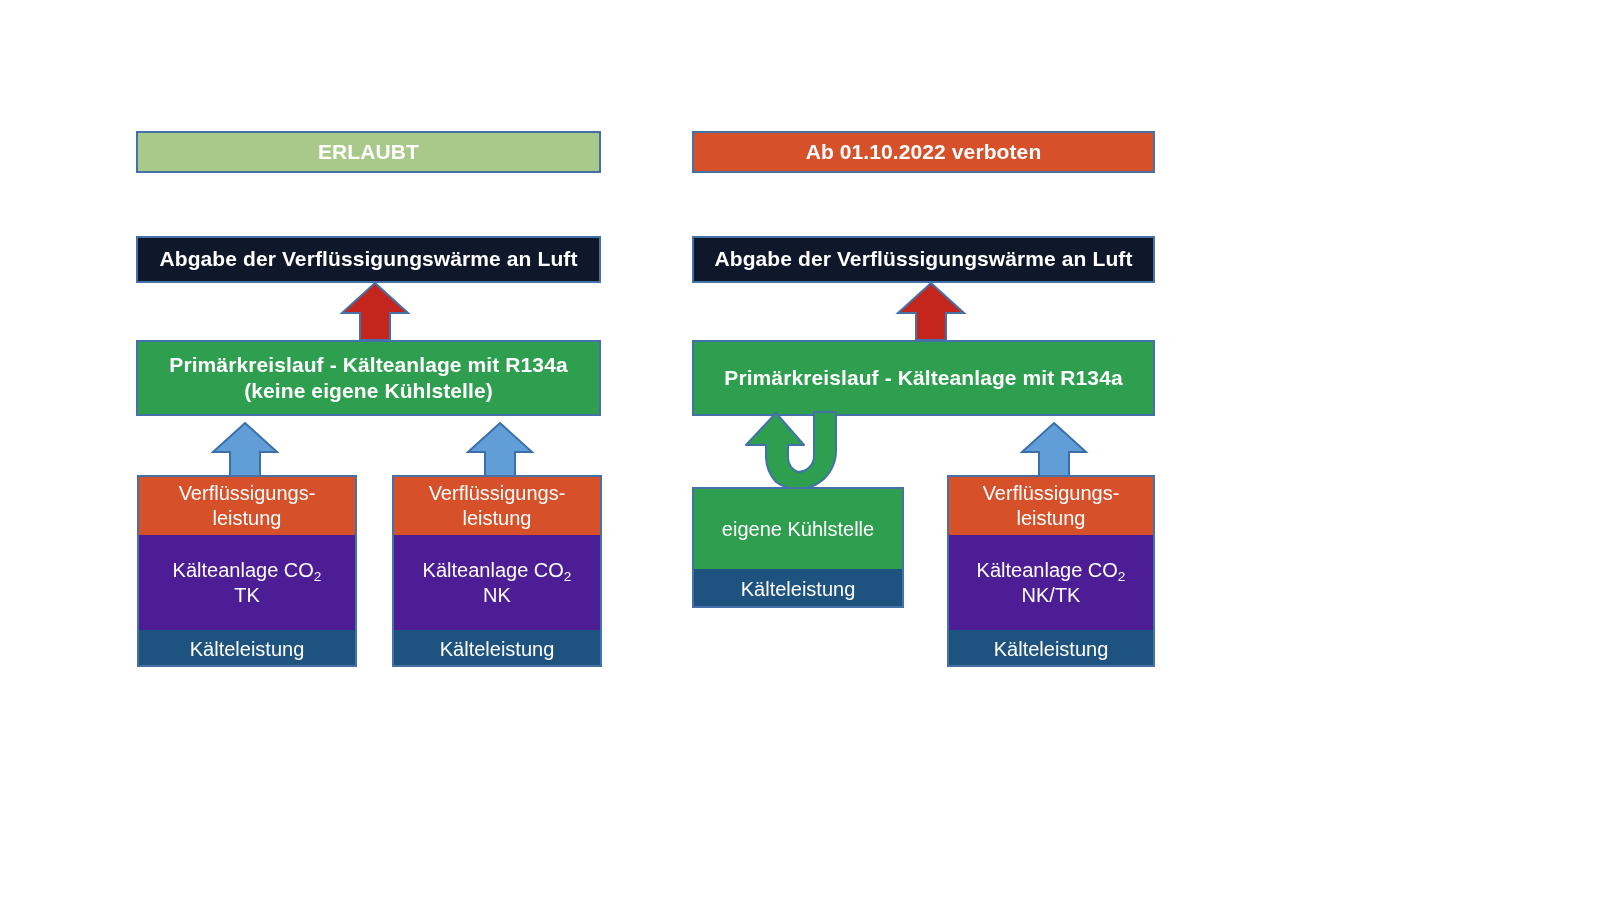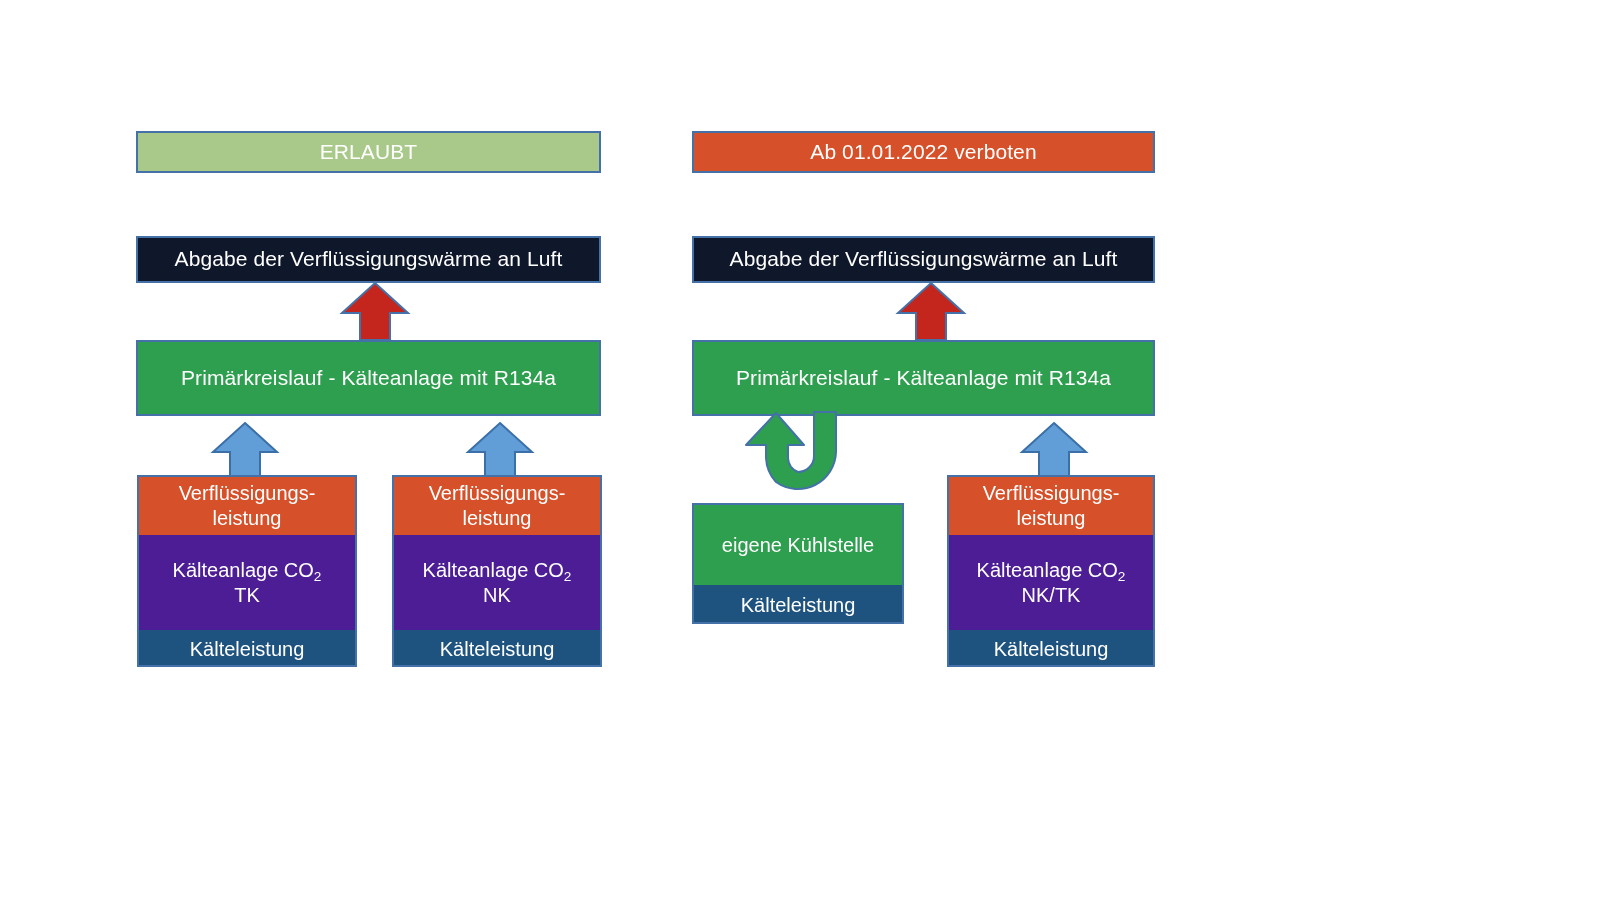--- a/index.html
+++ b/index.html
@@ -29,20 +29,21 @@
     box-sizing: border-box;
     border: 2px solid #4472A8;
     display: flex;
     align-items: center;
     justify-content: center;
     text-align: center;
     color: #ffffff;
     line-height: 1.25;
     letter-spacing: .1px;
     white-space: pre-line;
+    font-weight: bold;
   }
 
   .band {
     position: absolute;
     box-sizing: border-box;
     display: flex;
     align-items: center;
     justify-content: center;
     text-align: center;
     color: #ffffff;
@@ -93,20 +94,21 @@
   <div class="box c-lightgreen t-header" style="left:136px; top:131px; width:465px; height:42px;">ERLAUBT</div>
 
   <div class="box c-red t-red" style="left:136px; top:236px; width:465px; height:47px;">Abgabe der Verflüssigungswärme an Luft</div>
 
   <svg class="arrow-svg" style="left:330px; top:280px;" width="90" height="60" viewBox="0 0 90 60">
     <polygon points="45,3 78,33 60,33 60,60 30,60 30,33 12,33" fill="#C4261D" stroke="#4472A8" stroke-width="2"></polygon>
   </svg>
 
   <div class="box c-green t-primary" style="left:136px; top:340px; width:465px; height:76px; flex-direction:column;">
     <span>Primärkreislauf - Kälteanlage mit R134a</span>
+    <span>(keine eigene Kühlstelle)</span>
   </div>
 
   <svg class="arrow-svg" style="left:203px; top:420px;" width="84" height="56" viewBox="0 0 84 56">
     <polygon points="42,3 74,32 57,32 57,56 27,56 27,32 10,32" fill="#619DD6" stroke="#3B6FA8" stroke-width="2"></polygon>
   </svg>
 
   <svg class="arrow-svg" style="left:458px; top:420px;" width="84" height="56" viewBox="0 0 84 56">
     <polygon points="42,3 74,32 57,32 57,56 27,56 27,32 10,32" fill="#619DD6" stroke="#3B6FA8" stroke-width="2"></polygon>
   </svg>
 
@@ -127,21 +129,21 @@
       <span>Verflüssigungs-</span>
       <span>leistung</span>
     </div>
     <div class="band c-skyblue t-cell" style="top:58px; height:95px; flex-direction:column;">
       <span><span>Kälteanlage CO</span><sub>2</sub></span>
       <span>NK</span>
     </div>
     <div class="band c-darkblue t-cell" style="top:153px; height:39px;">Kälteleistung</div>
   </div>
 
-  <div class="box c-orange t-header" style="left:692px; top:131px; width:463px; height:42px;">Ab 01.01.2022 verboten</div>
+  <div class="box c-orange t-header" style="left:692px; top:131px; width:463px; height:42px;">Ab 01.10.2022 verboten</div>
 
   <div class="box c-red t-red" style="left:692px; top:236px; width:463px; height:47px;">Abgabe der Verflüssigungswärme an Luft</div>
 
   <svg class="arrow-svg" style="left:886px; top:280px;" width="90" height="60" viewBox="0 0 90 60">
     <polygon points="45,3 78,33 60,33 60,60 30,60 30,33 12,33" fill="#C4261D" stroke="#4472A8" stroke-width="2"></polygon>
   </svg>
 
   <div class="box c-green t-primary" style="left:692px; top:340px; width:463px; height:76px;">Primärkreislauf - Kälteanlage mit R134a</div>
 
   <svg class="arrow-svg" style="left:740px; top:412px;" width="130" height="88" viewBox="0 0 130 88">
@@ -154,21 +156,21 @@
              L 36,1
              L 64,33
              L 48,33
              L 48,46
              A 16,16 0 0 0 58,60
              A 16,16 0 0 0 74,44
              L 74,0
              Z" fill="#2E9E4F" stroke="#4472A8" stroke-width="2" stroke-linejoin="round"></path>
   </svg>
 
-  <div class="stack" style="left:692px; top:487px; width:212px; height:121px;margin-top:16px;">
+  <div class="stack" style="left:692px; top:487px; width:212px; height:121px;">
     <div class="band c-green t-cell" style="top:0; height:80px;">eigene Kühlstelle</div>
     <div class="band c-darkblue t-cell" style="top:80px; height:41px;">Kälteleistung</div>
   </div>
 
   <svg class="arrow-svg" style="left:1012px; top:420px;" width="84" height="56" viewBox="0 0 84 56">
     <polygon points="42,3 74,32 57,32 57,56 27,56 27,32 10,32" fill="#619DD6" stroke="#3B6FA8" stroke-width="2"></polygon>
   </svg>
 
   <div class="stack" style="left:947px; top:475px; width:208px; height:192px;">
     <div class="band c-orange t-cell" style="top:0; height:58px; flex-direction:column;">

